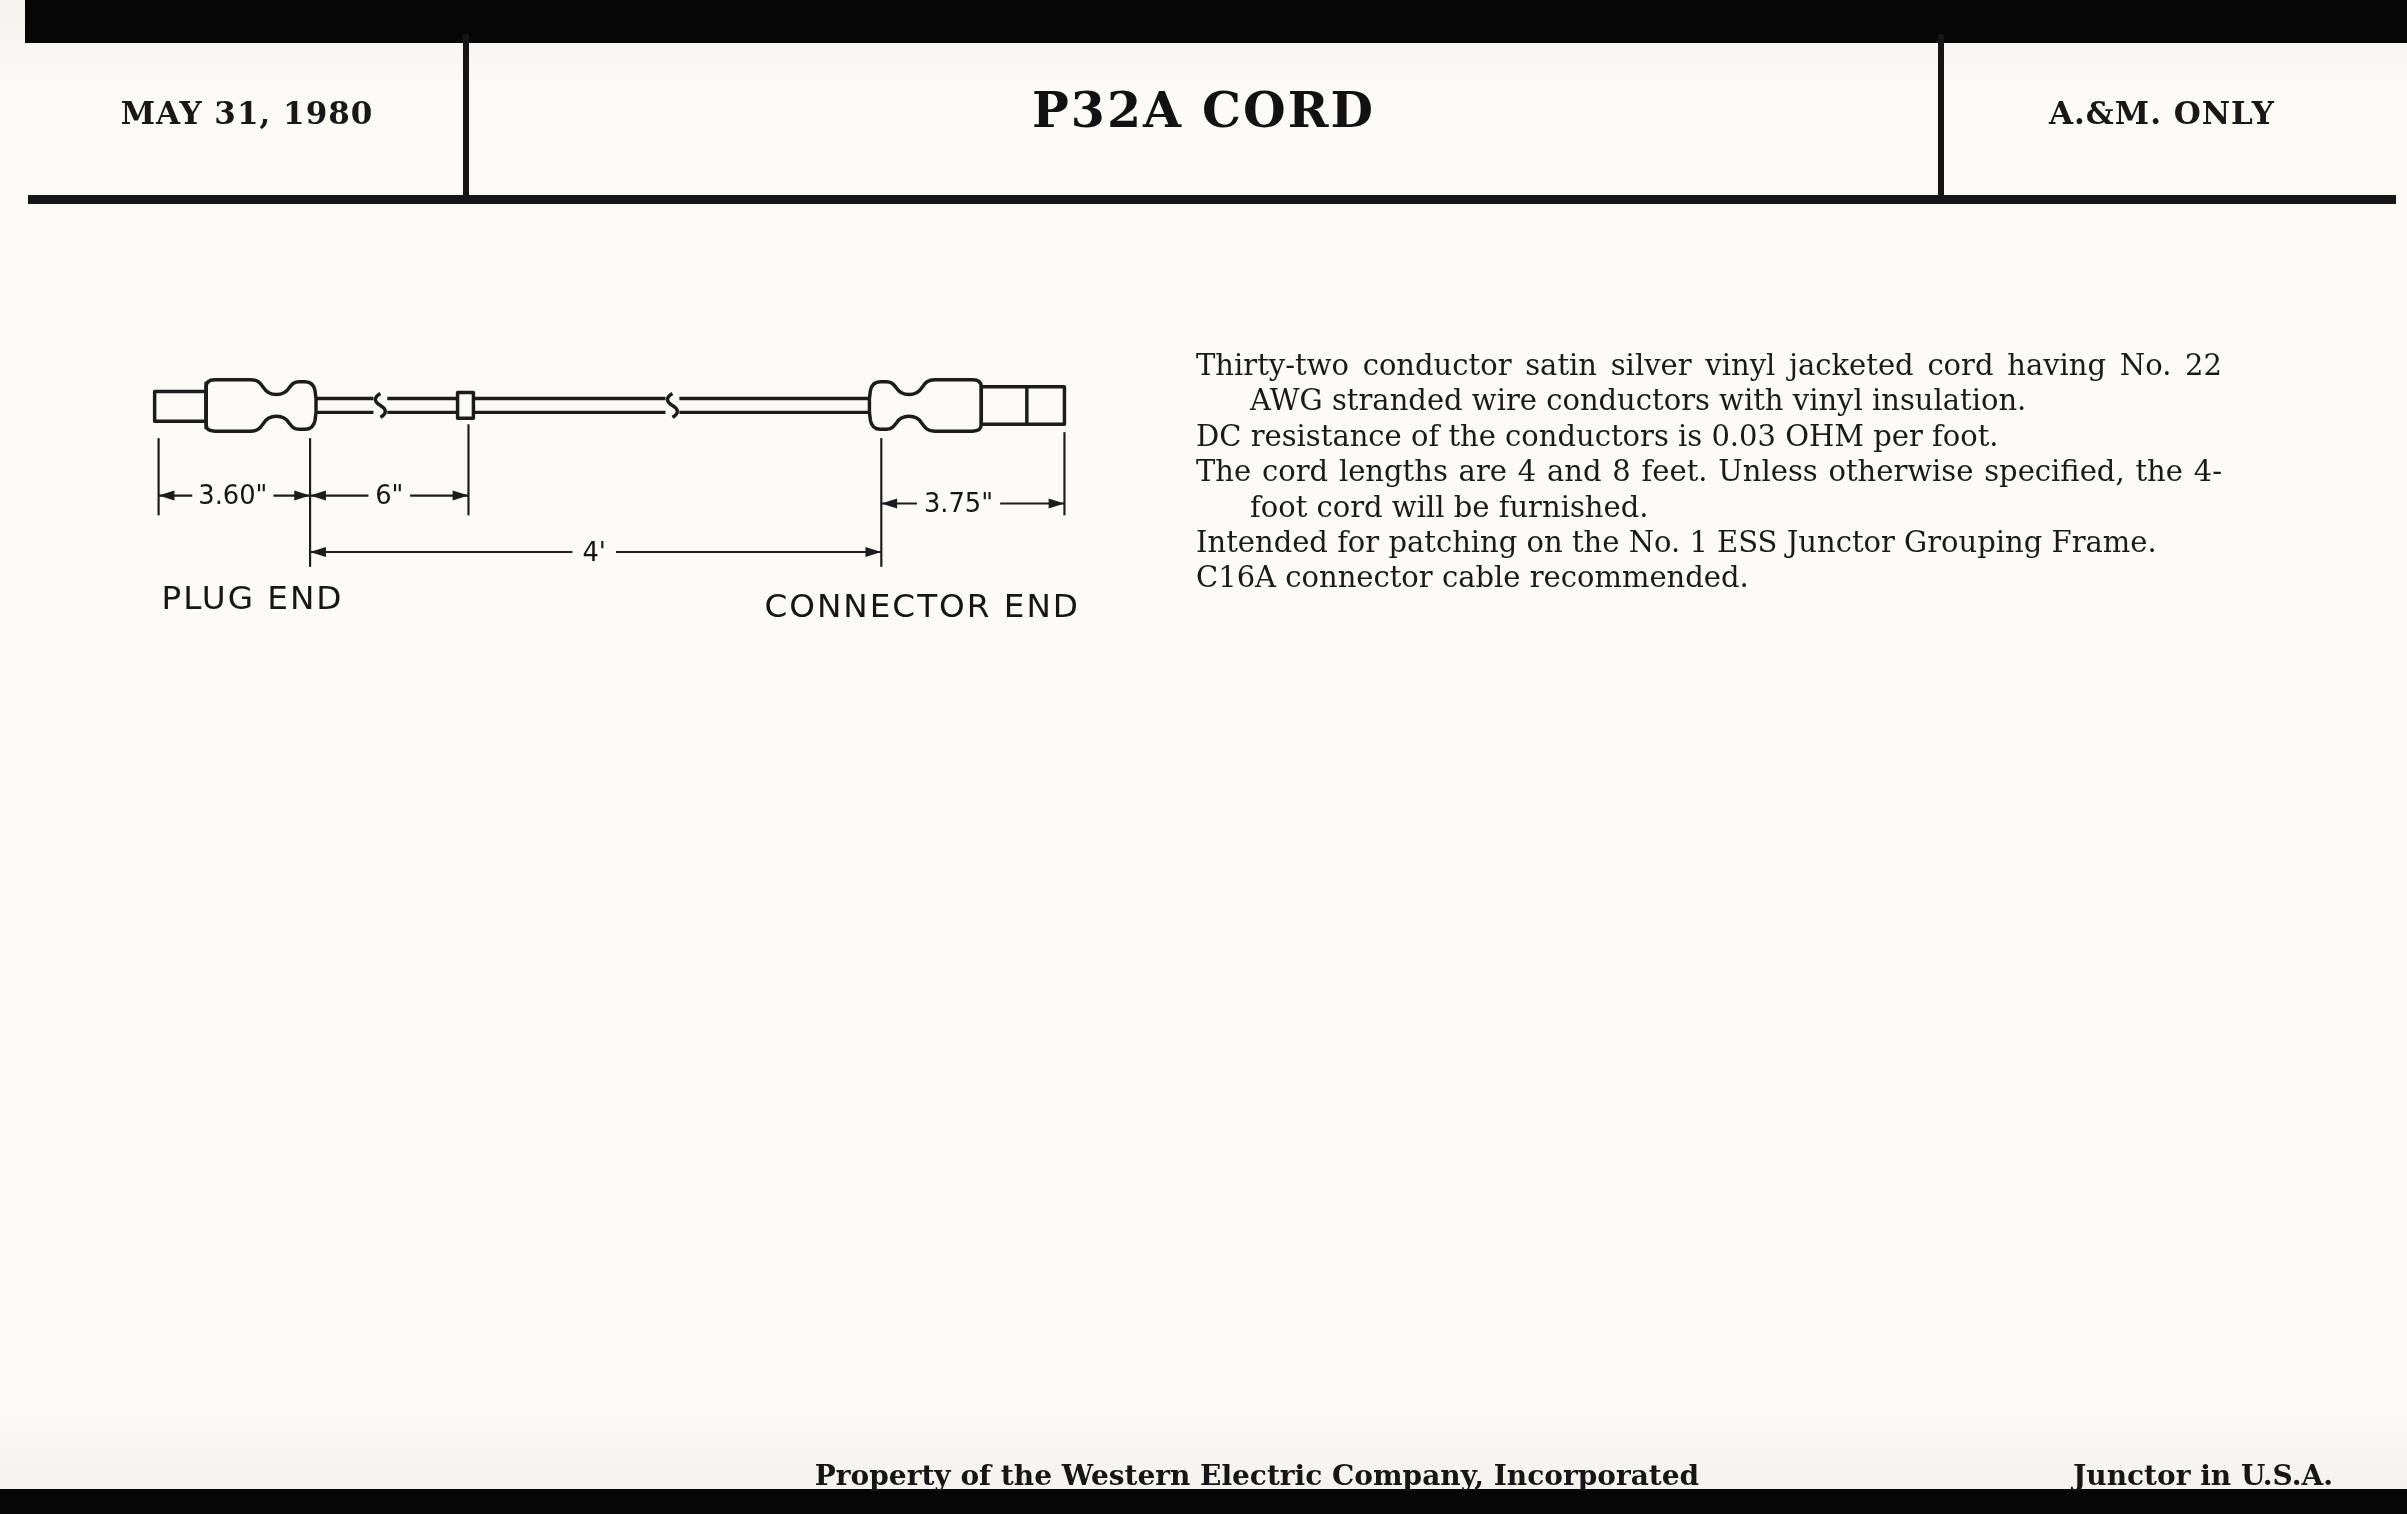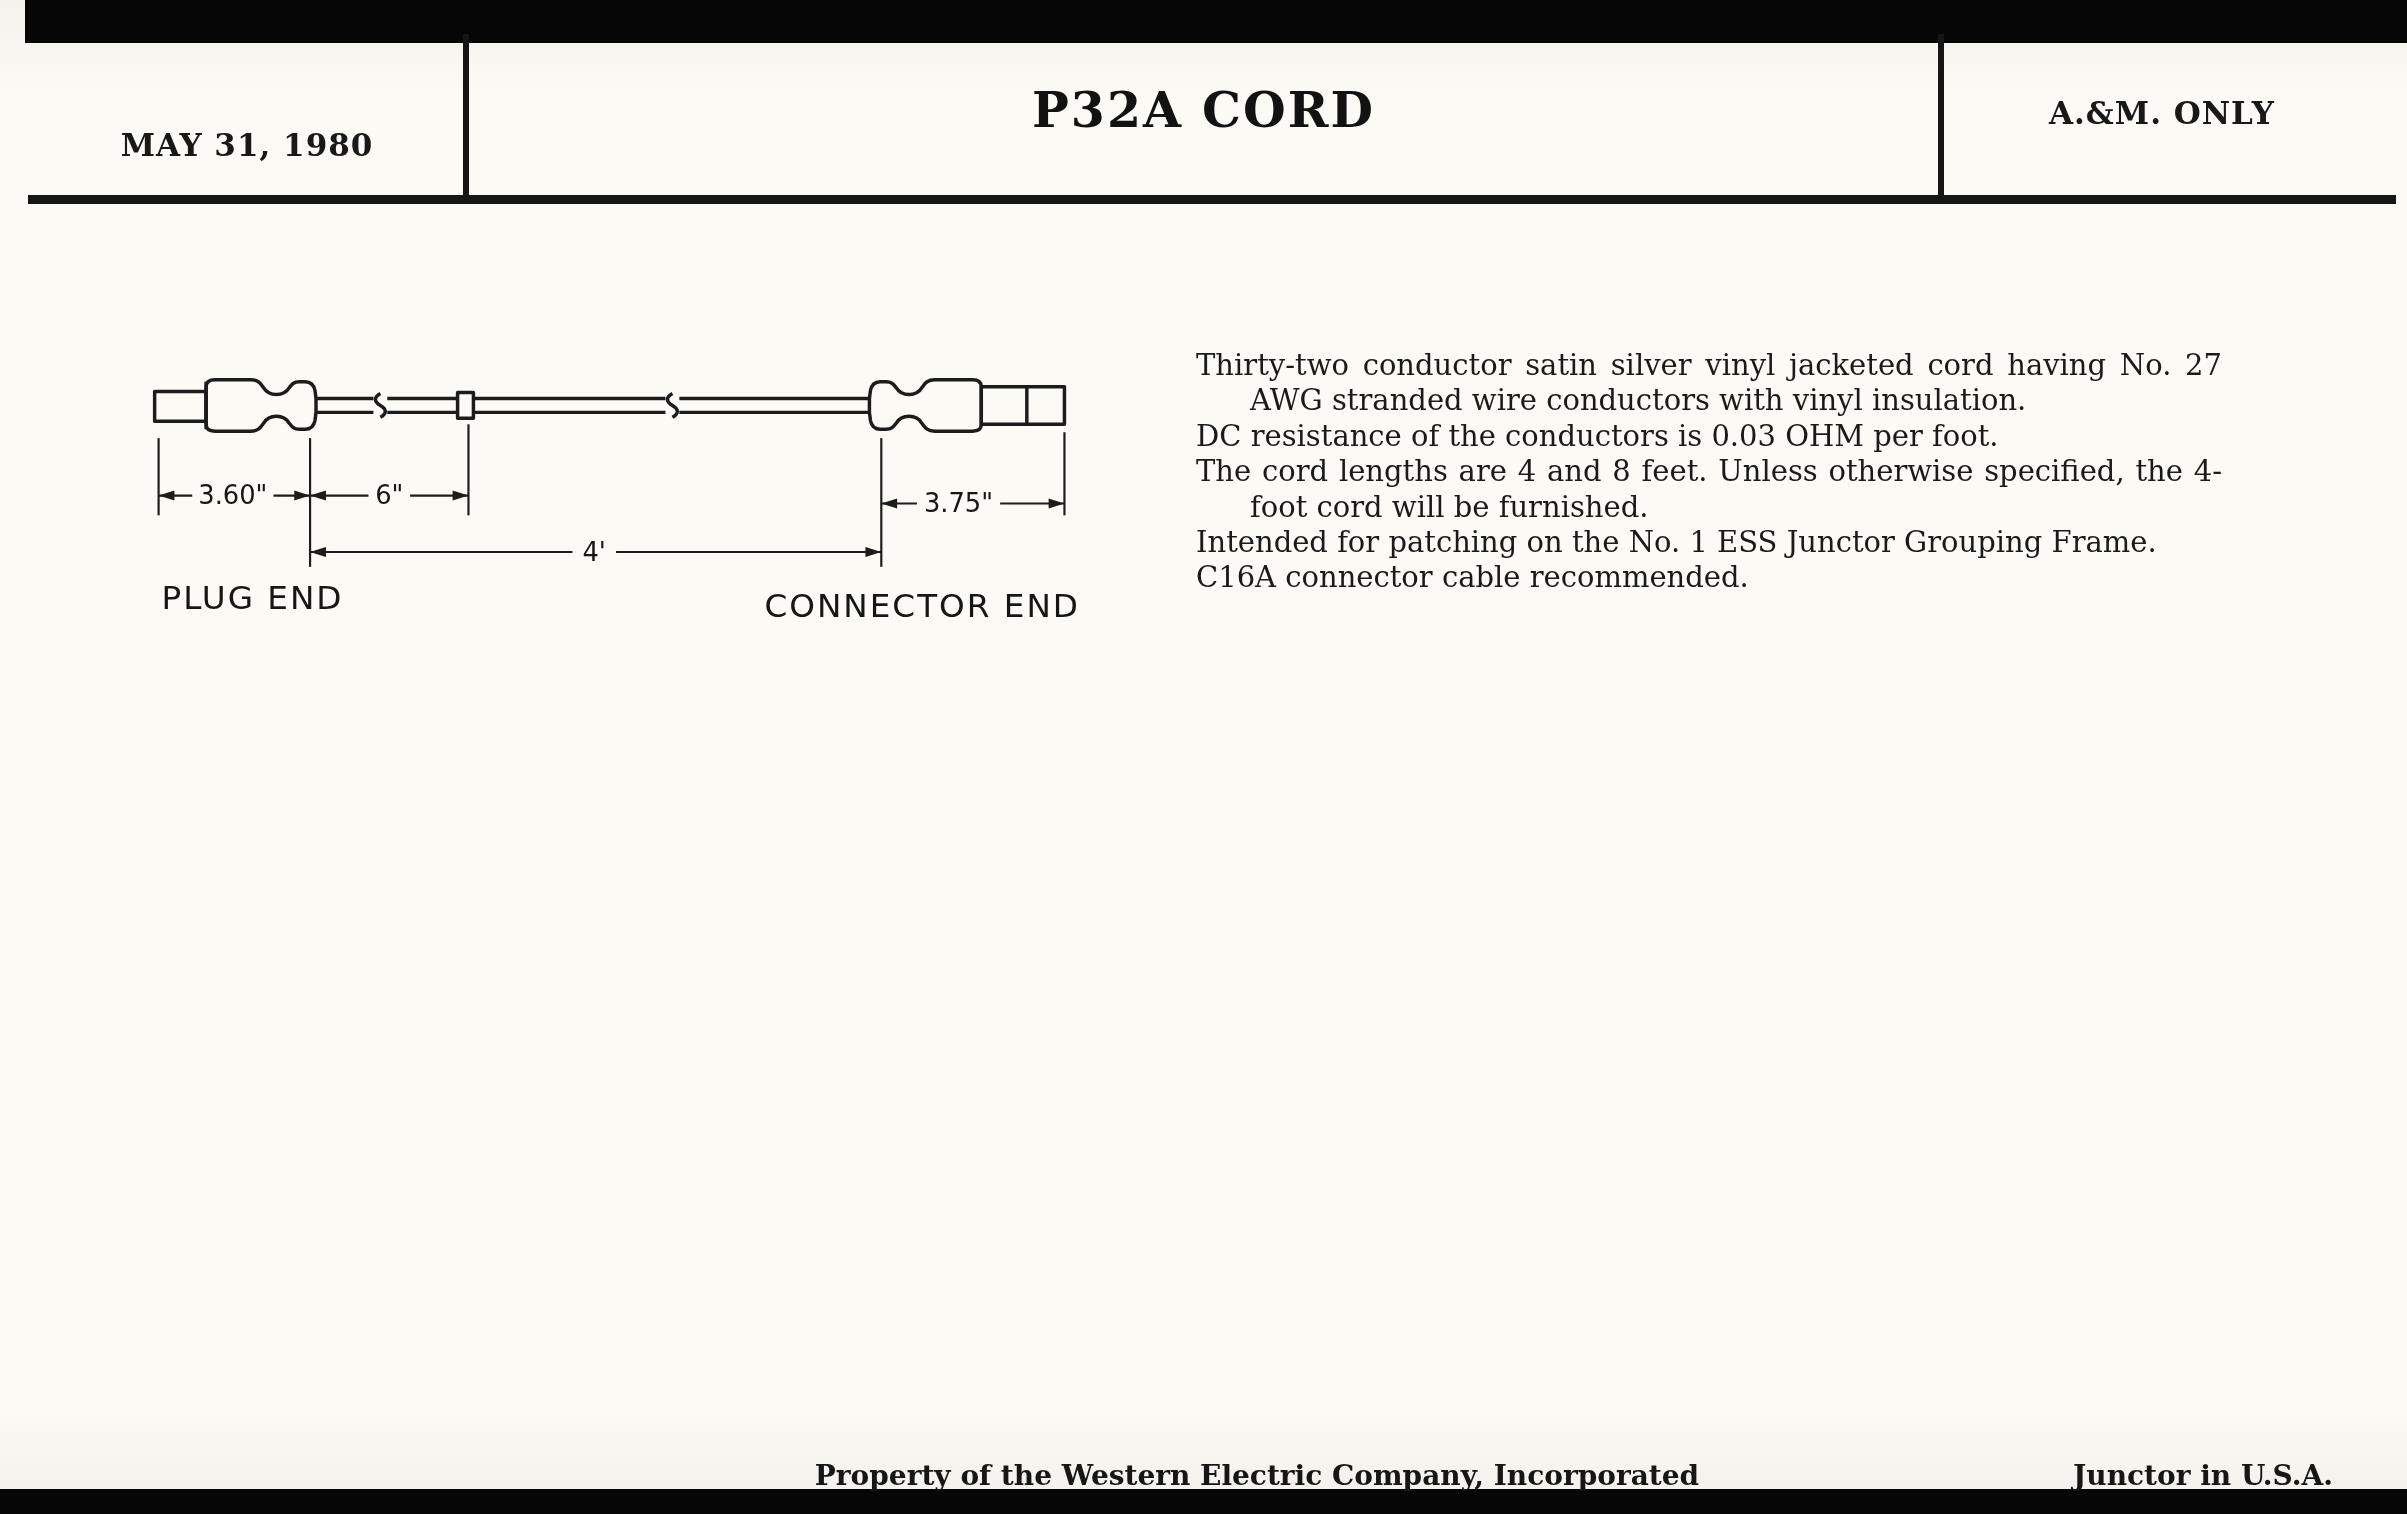--- a/index.html
+++ b/index.html
@@ -24,21 +24,21 @@
     position:absolute; left:28px; top:195px; width:2368px; height:9px; background:#161616;
   }
   .vdiv {
     position:absolute; top:34px; width:6px; height:164px; background:#161616;
   }
   .vdiv-left { left:463px; }
   .vdiv-right { left:1938px; }
 
   .header-date {
     position:absolute; left:30px; top:95px; width:434px; text-align:center;
-    font-weight:bold; font-size:31px; letter-spacing:1px; color:#181818;margin-top:32px;
+    font-weight:bold; font-size:31px; letter-spacing:1px; color:#181818;
   }
   .header-title {
     position:absolute; left:469px; top:81px; width:1469px; text-align:center;
     font-weight:bold; font-size:49px; letter-spacing:2px; color:#121212;
   }
   .header-class {
     position:absolute; left:1944px; top:95px; width:436px; text-align:center;
     font-weight:bold; font-size:31px; letter-spacing:1px; color:#181818;
   }
 
@@ -191,21 +191,21 @@
       <polygon class="arrow" points="770,168 786,163 786,173"></polygon>
       <polygon class="arrow" points="955,168 939,163 939,173"></polygon>
       <text class="dim-text" x="848" y="177" text-anchor="middle">3.75"</text>
     </g>
 
     <text class="end-label" x="43" y="275">PLUG END</text>
     <text class="end-label" x="652" y="283">CONNECTOR END</text>
   </svg>
 
   <div class="textcol">
-    <div class="para">Thirty-two conductor satin silver vinyl jacketed cord having No. 27 AWG stranded wire conductors with vinyl insulation.</div>
+    <div class="para">Thirty-two conductor satin silver vinyl jacketed cord having No. 22 AWG stranded wire conductors with vinyl insulation.</div>
     <div class="para">DC resistance of the conductors is 0.03 OHM per foot.</div>
     <div class="para">The cord lengths are 4 and 8 feet. Unless otherwise specified, the 4-foot cord will be furnished.</div>
     <div class="para">Intended for patching on the No. 1 ESS Junctor Grouping Frame.</div>
     <div class="para">C16A connector cable recommended.</div>
   </div>
 
   <div class="footer-property">Property of the Western Electric Company, Incorporated</div>
   <div class="footer-printed">Junctor in U.S.A.</div>
 
 </div>

